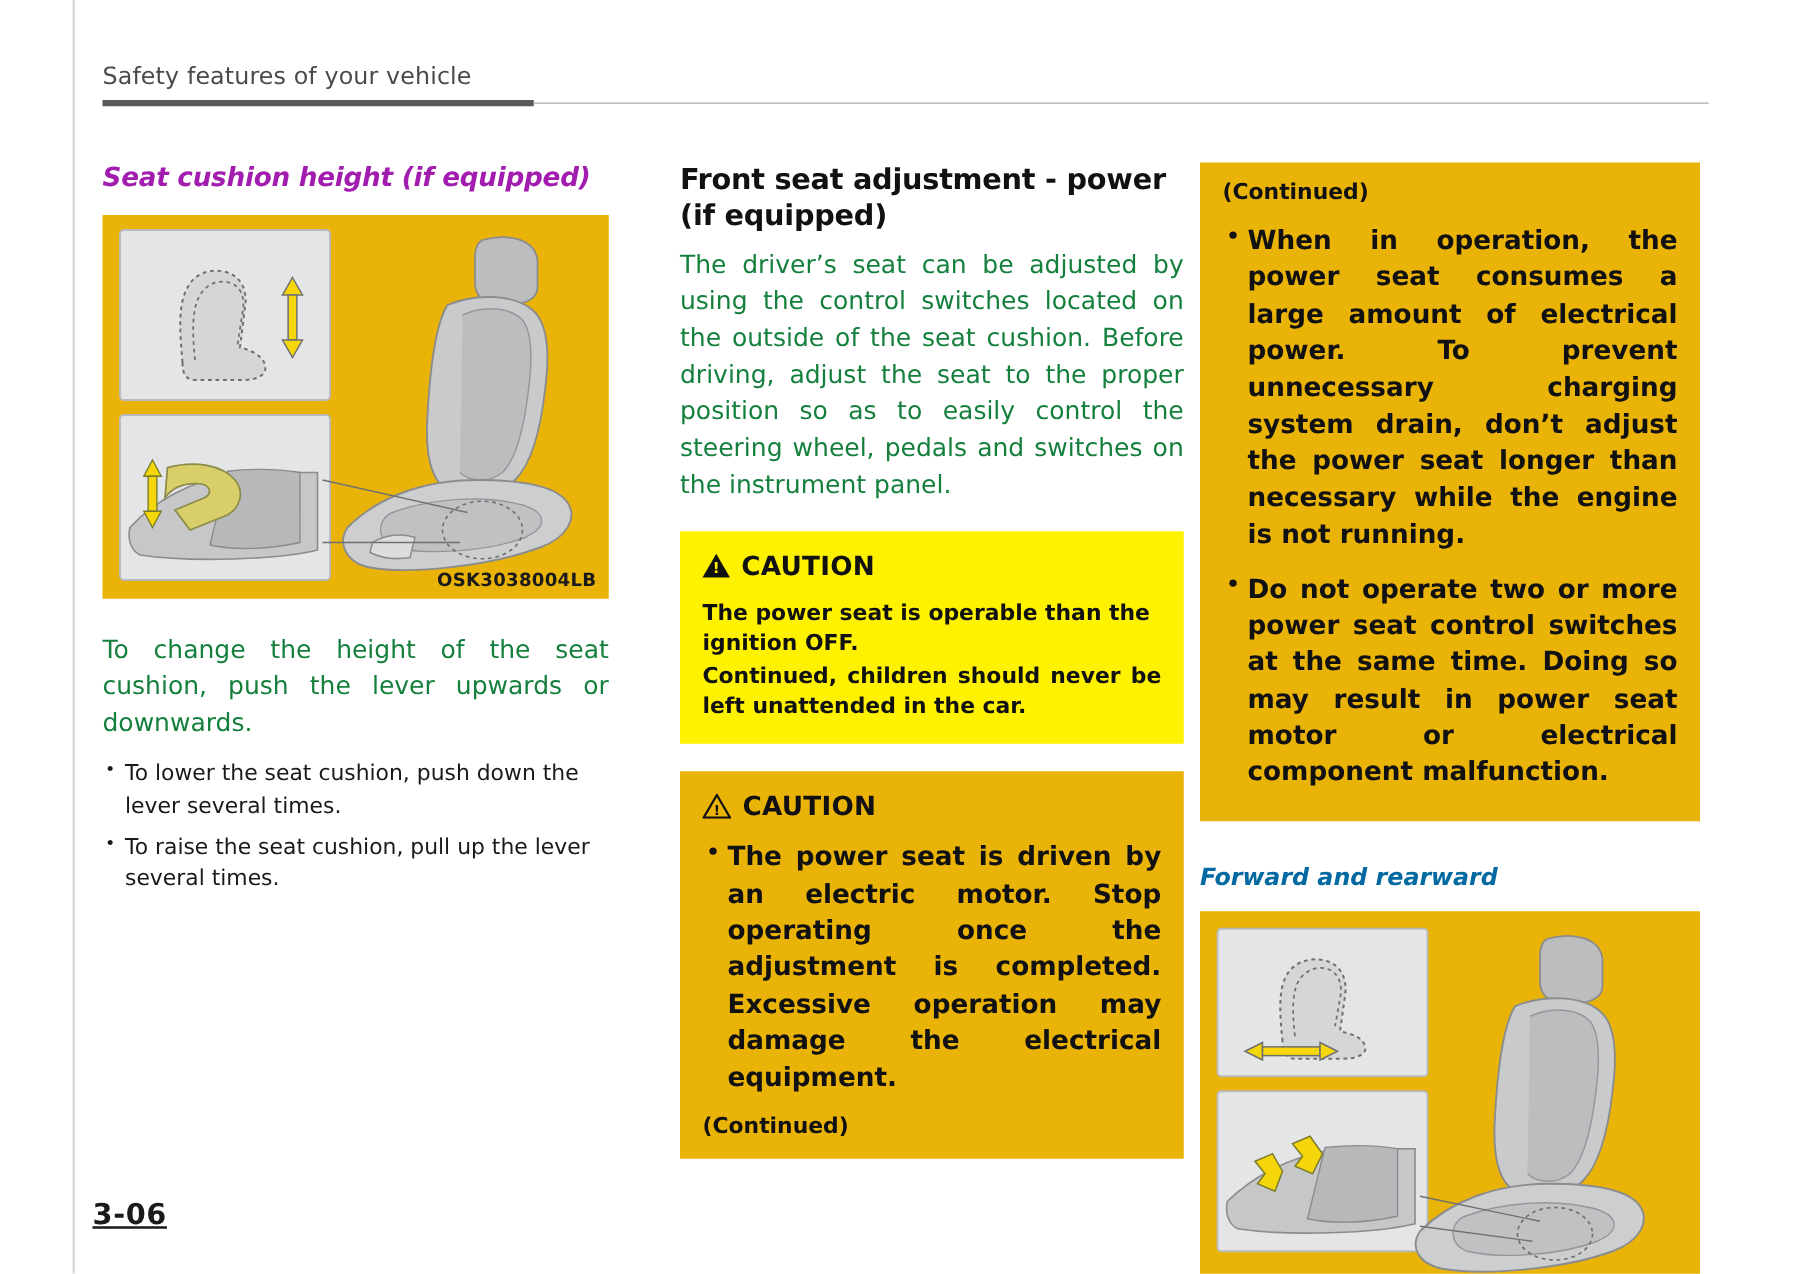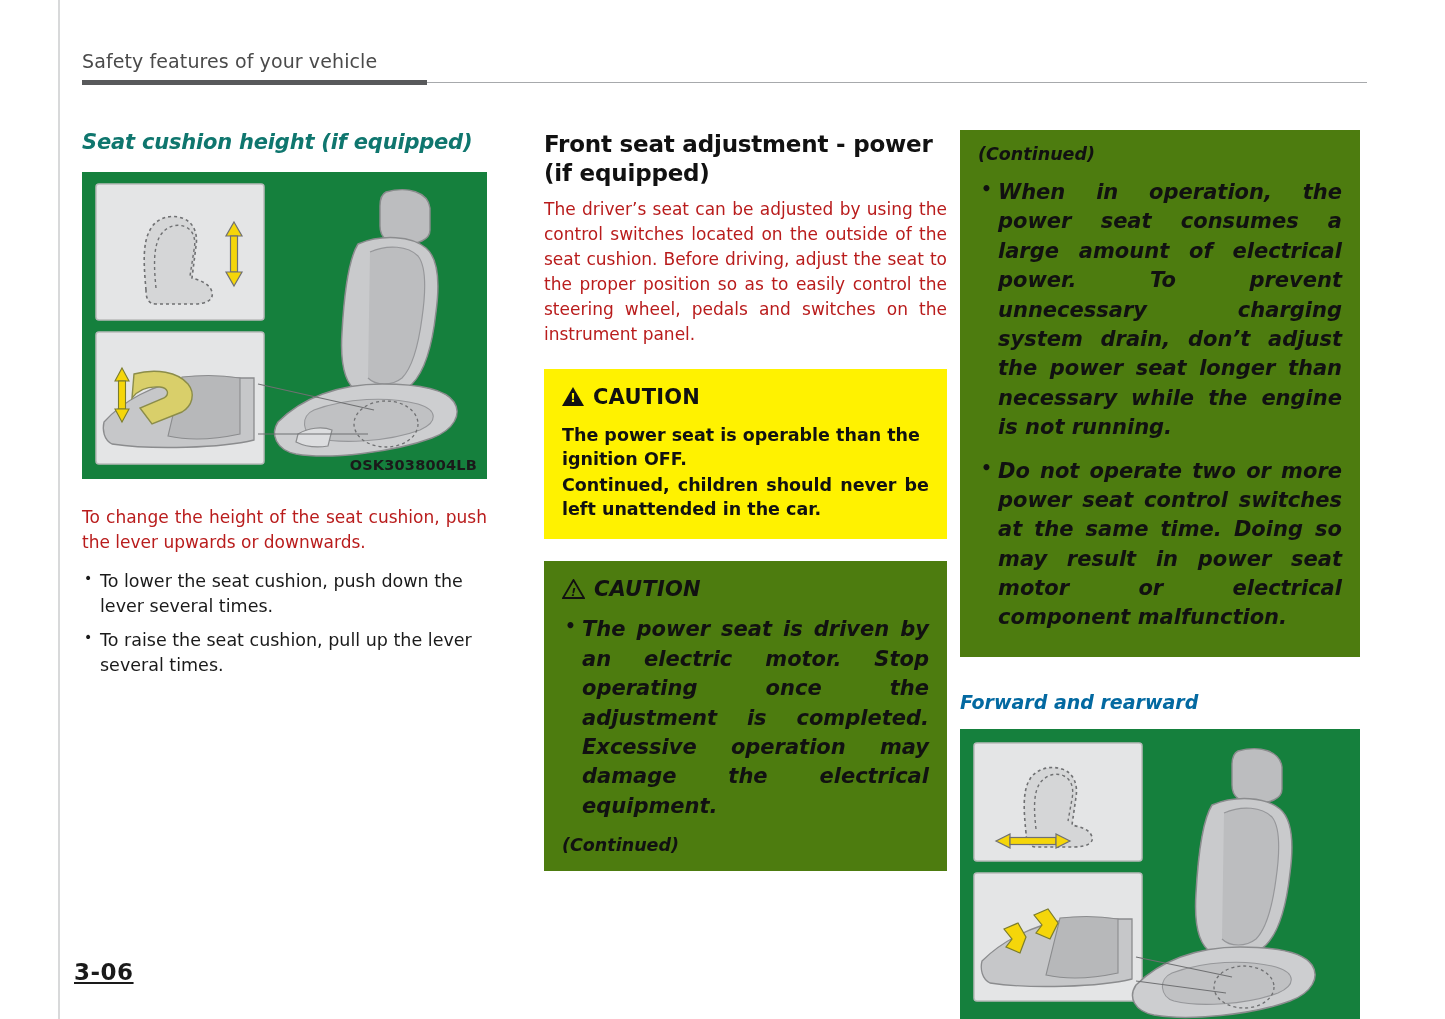--- a/index.html
+++ b/index.html
@@ -55,45 +55,45 @@
   .col { position: absolute; top: 130px; }
   .col-1 { left: 82px;  width: 405px; }
   .col-2 { left: 544px; width: 403px; }
   .col-3 { left: 960px; width: 400px; }
 
   h2.sec-title {
     margin: 0 0 18px 0;
     font-size: 21px;
     font-weight: bold;
     font-style: italic;
-    color: #0f766e;
+    color: #a21caf;
     letter-spacing: -0.2px;
   }
   h2.sec-title-plain {
     margin: 0 0 4px 0;
     font-size: 23px;
     font-weight: bold;
     color: #111;
     line-height: 1.28;
     letter-spacing: -0.2px;
   }
   h3.sub-title {
     margin: 0 0 16px 0;
     font-size: 19px;
     font-weight: bold;
     font-style: italic;
     color: #0369a1;
   }
 
   p.body-text {
     margin: 0;
-    font-size: 17px;
+    font-size: 20px;
     line-height: 1.47;
     text-align: justify;
-    color: #b91c1c;
+    color: #15803d;
   }
 
   .bullet-list { margin: 6px 0 0 0; padding: 0; list-style: none; }
   .bullet-list li {
     position: relative;
     padding-left: 18px;
     font-size: 17.5px;
     line-height: 1.45;
     margin-bottom: 8px;
     color: #1a1a1a;
@@ -103,45 +103,44 @@
     position: absolute;
     left: 2px;
     top: -1px;
     font-size: 14px;
     color: #1a1a1a;
   }
 
   
   .figure {
     position: relative;
-    background: #15803d;
+    background: #eab308;
     width: 100%;
     overflow: hidden;
   }
   .fig-caption {
     position: absolute;
     right: 10px;
     bottom: 6px;
     font-size: 14.5px;
     font-weight: bold;
     color: #1a1a1a;
     letter-spacing: 0.2px;
   }
 
   
   .warnbox {
     background: #fff200;
     padding: 16px 18px 18px 18px;
     margin-top: 22px;
   }
   .cautionbox {
-    background: #4d7c0f;
+    background: #eab308;
     padding: 16px 18px 16px 18px;
     margin-top: 22px;
-    font-style: italic;
   }
   .box-head {
     display: flex;
     align-items: center;
     gap: 9px;
     margin-bottom: 14px;
   }
   .box-head .tri {
     width: 0; height: 0;
     border-left: 11px solid transparent;

